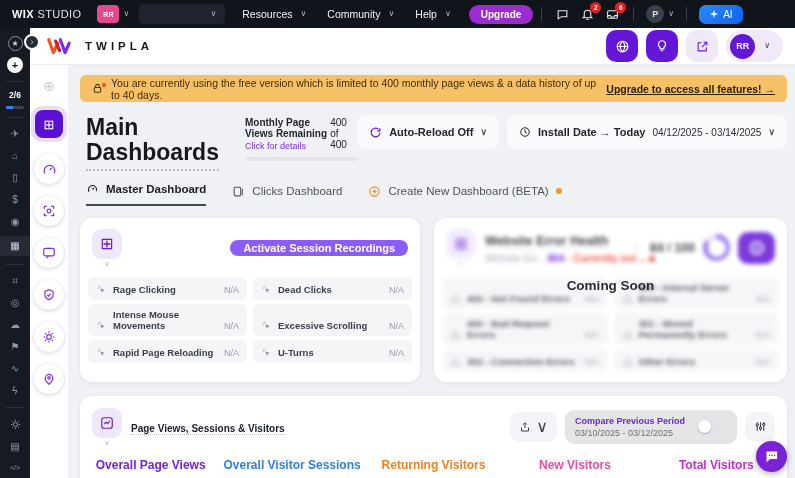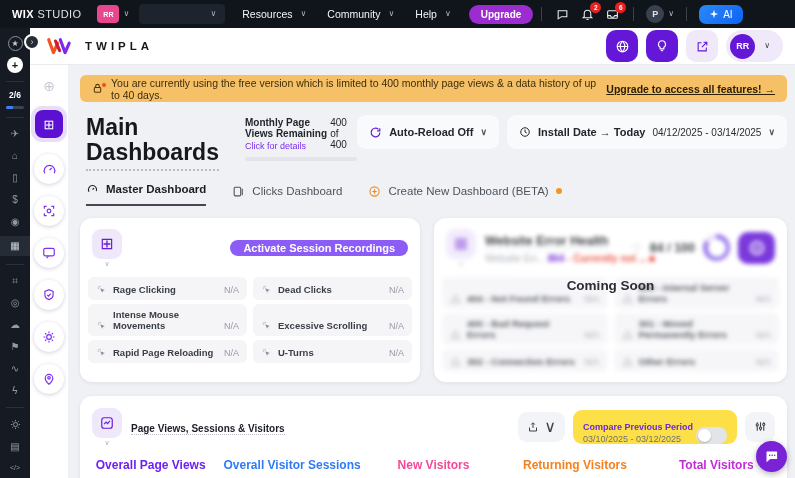--- a/index.html
+++ b/index.html
@@ -110,21 +110,21 @@
   .donut i{width:18px;height:18px;border-radius:50%;background:#fff}
   .rec-btn{width:37px;height:32px;border-radius:10px;background:#6417d6;display:flex;align-items:center;justify-content:center}
   .rec-ring{width:14px;height:14px;border:2.5px solid #fff;border-radius:50%;display:flex;align-items:center;justify-content:center}
   .rec-ring i{width:4px;height:4px;border-radius:50%;background:#fff}
 
   .metrics-card{margin-top:14px;background:#fff;border-radius:12px;box-shadow:0 1px 4px rgba(25,28,40,.08);padding-bottom:26px}
   .m-head{display:flex;align-items:center;padding:12px 12px 4px}
   .m-title{font-size:10px;font-weight:700;color:#1b1e25;border-bottom:1px dotted #b9bcc4;display:inline-block}
   .mc-actions{margin-left:auto;display:flex;align-items:center;gap:8px}
   .export-pill{background:#f3f4f7;border-radius:9px;height:30px;display:flex;align-items:center;padding:0 9px;gap:5px;color:#3d424c}
-  .compare-pill{background:#fde047;border-radius:9px;height:34px;display:flex;align-items:flex-end;gap:3px;padding:0 10px}
+  .compare-pill{background:#e5e5e5;border-radius:9px;height:34px;display:flex;align-items:center;gap:11px;padding:0 10px}
   .cmp-label{font-size:9px;font-weight:700;color:#6d28d9;white-space:nowrap}
   .cmp-range{font-size:9px;color:#6b7078;margin-top:2px;white-space:nowrap}
   .toggle{width:31px;height:17px;background:#e3e4e9;border-radius:9px;position:relative;flex:none}
   .toggle i{position:absolute;left:2px;top:2px;width:13px;height:13px;background:#fff;border-radius:50%;box-shadow:0 1px 2px rgba(0,0,0,.25)}
   .sliders-btn{width:30px;height:30px;border-radius:9px;background:#f3f4f7;display:flex;align-items:center;justify-content:center;color:#3d424c}
   .metrics-row{display:flex;margin-top:8px}
   .metric{flex:1;text-align:center}
   .metric .lab{font-size:12px;font-weight:700}
 
   .chat-fab{position:absolute;right:8px;bottom:6px;width:31px;height:31px;border-radius:50%;background:#7a22d6;display:flex;align-items:center;justify-content:center;box-shadow:0 2px 6px rgba(0,0,0,.3);z-index:9;color:#fff}
@@ -606,25 +606,25 @@
     <div class="metrics-row">
       <div class="metric">
         <div class="lab" style="color: rgb(110, 32, 242);">Overall Page Views</div>
 
       </div>
       <div class="metric">
         <div class="lab" style="color: rgb(46, 124, 246);">Overall Visitor Sessions</div>
 
       </div>
       <div class="metric">
+        <div class="lab" style="color: rgb(245, 128, 30);">Returning Visitors</div>
+
+      </div>
+      <div class="metric">
         <div class="lab" style="color: rgb(245, 73, 152);">New Visitors</div>
-
-      </div>
-      <div class="metric">
-        <div class="lab" style="color: rgb(245, 128, 30);">Returning Visitors</div>
 
       </div>
       <div class="metric">
         <div class="lab" style="color: rgb(195, 43, 216);">Total Visitors</div>
 
       </div>
     </div>
 
   </div>
 </div>

